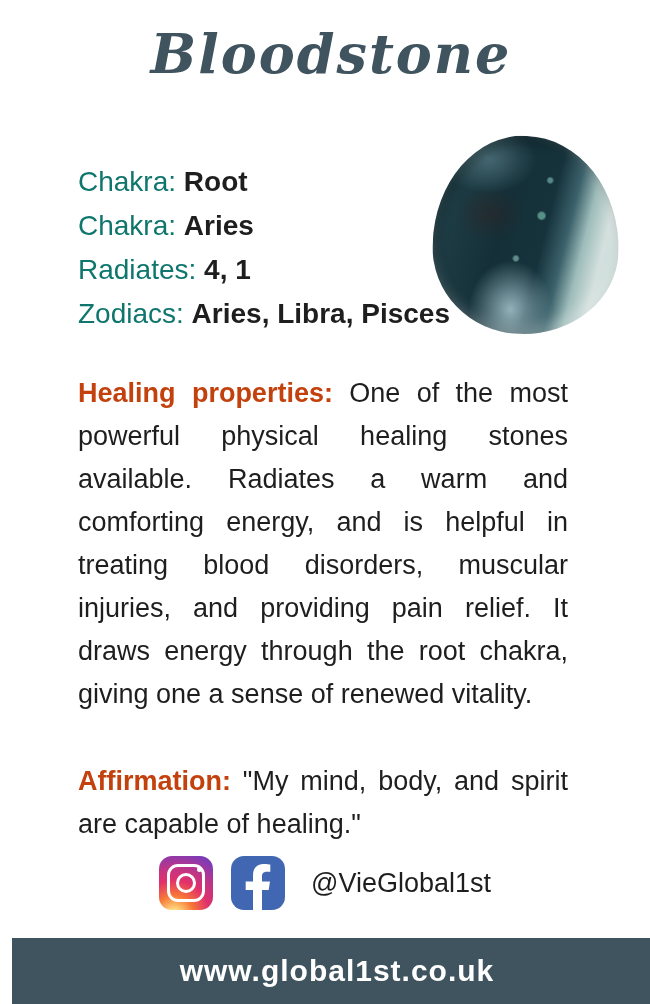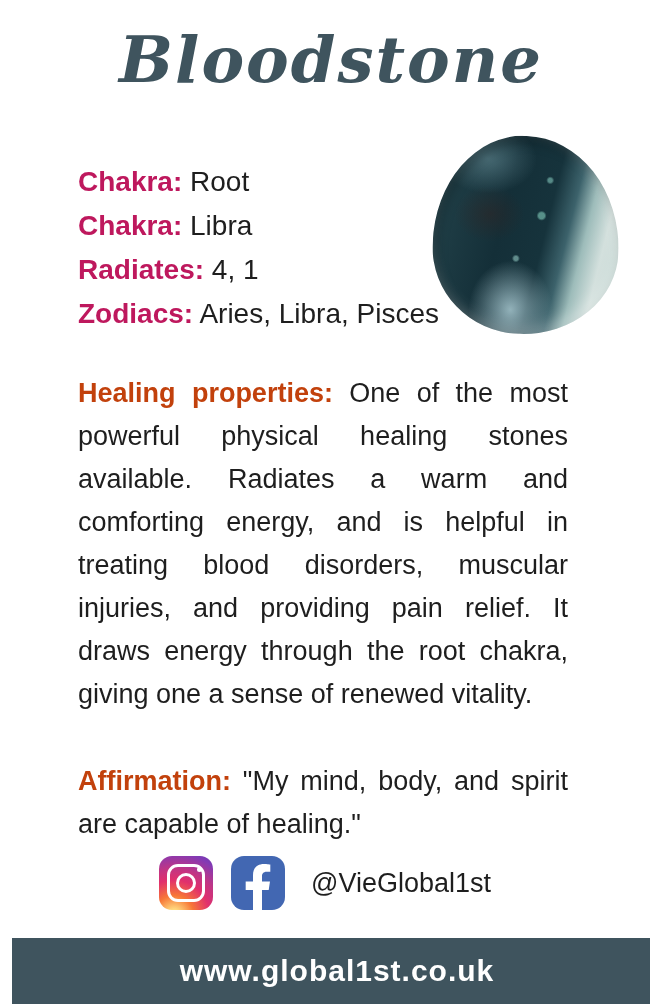--- a/index.html
+++ b/index.html
@@ -17,37 +17,37 @@
   
   .title {
     position: absolute;
     top: 22px;
     left: 0;
     width: 100%;
     text-align: center;
     font-family: "DejaVu Serif", serif;
     font-style: italic;
     font-weight: 600;
-    font-size: 64px;
+    font-size: 54px;
     letter-spacing: 2px;
     color: #3f545e;
     padding-left: 12px;
   }
 
   
   .props {
     position: absolute;
     top: 160px;
     left: 78px;
     font-size: 28px;
     line-height: 44px;
     color: #1e1e1e;
   }
-  .props .label { font-weight: bold; color: #be185d; }
-  .props .value { font-weight: normal; }
+  .props .label { font-weight: normal; color: #0f766e; }
+  .props .value { font-weight: bold; }
 
   
   .stone-wrap {
     position: absolute;
     left: 433px;
     top: 136px;
     width: 186px;
     height: 198px;
   }
   .stone {
@@ -153,21 +153,21 @@
 </style>
 </head>
 <body>
 
 <div class="card">
 
   <h1 class="title">Bloodstone</h1>
 
   <div class="props">
     <div><span class="label">Chakra:</span> <span class="value">Root</span></div>
-    <div><span class="label">Chakra:</span> <span class="value">Libra</span></div>
+    <div><span class="label">Chakra:</span> <span class="value">Aries</span></div>
     <div><span class="label">Radiates:</span> <span class="value">4, 1</span></div>
     <div><span class="label">Zodiacs:</span> <span class="value">Aries, Libra, Pisces</span></div>
   </div>
 
   <div class="stone-wrap">
     <div class="stone"></div>
   </div>
 
   <p class="paragraph healing"><span class="label">Healing properties:</span> <span>One of the most powerful physical healing stones available. Radiates a warm and comforting energy, and is helpful in treating blood disorders, muscular injuries, and providing pain relief. It draws energy through the root chakra, giving one a sense of renewed vitality.</span></p>
 

